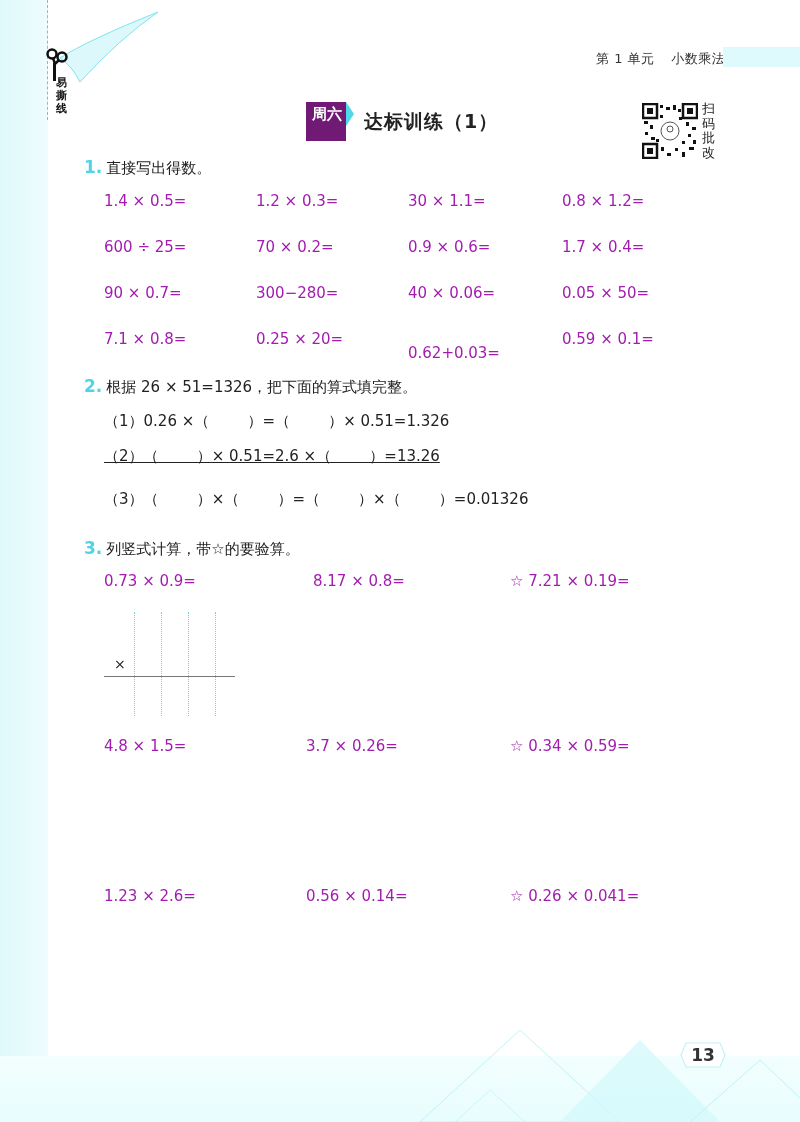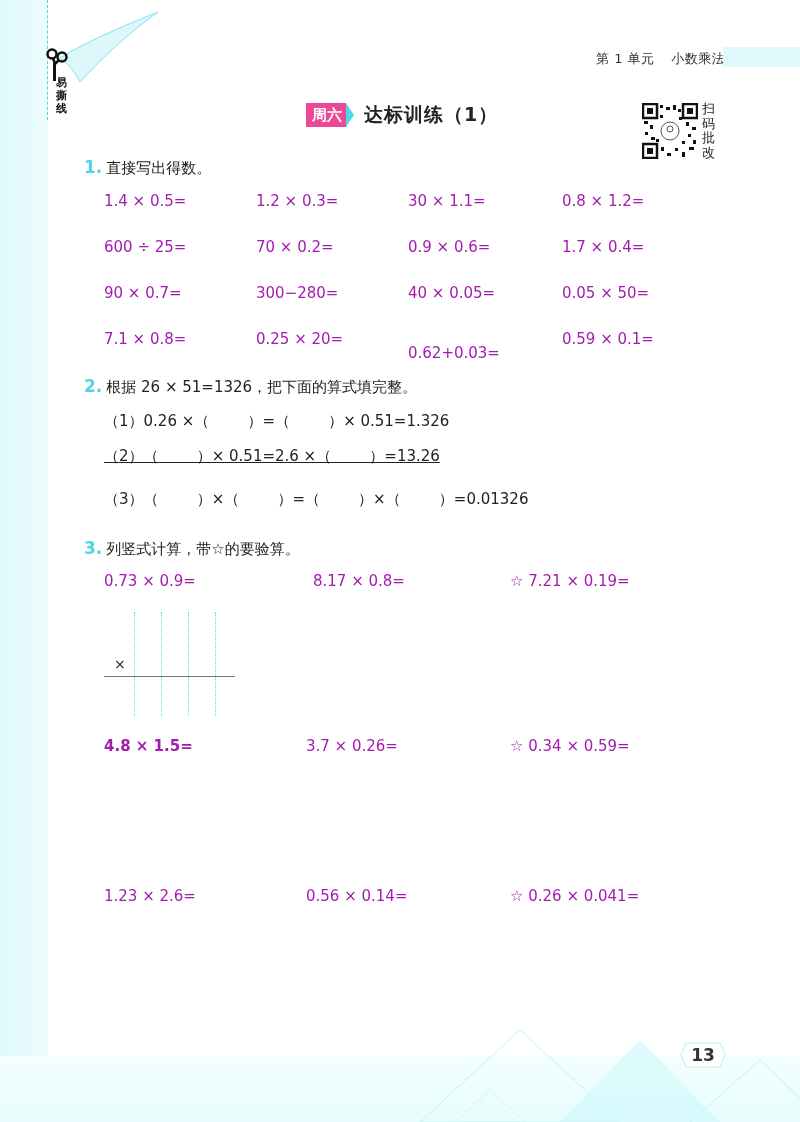--- a/index.html
+++ b/index.html
@@ -11,22 +11,22 @@
   .swoosh { position:absolute; left:48px; top:0; width:220px; height:140px; }
   .scissors { position:absolute; left:44px; top:48px; width:26px; height:36px; }
   .cut-label { position:absolute; left:56px; top:76px; width:16px; font-size:11px; line-height:13px;
                font-family:"DejaVu Serif", serif; font-weight:bold; color:#111; }
   .unit-header { position:absolute; left:596px; top:50px; font-size:13px; color:#333; letter-spacing:0.5px; }
   .unit-header span { margin-right:12px; }
   .unit-bar { position:absolute; left:723px; top:47px; width:77px; height:20px; background:#dffafc; }
   .qr { position:absolute; left:642px; top:103px; width:56px; height:56px; }
   .qr-label { position:absolute; left:702px; top:102px; width:14px; font-size:13px; line-height:14.5px; color:#222; }
   .title-wrap { position:absolute; left:306px; top:102px; display:flex; align-items:center; }
-  .day-tag { position:relative; background:#ec4899; color:#fff; font-size:15px; font-weight:bold;
-             padding:2px 4px 2px 6px; height:20px; line-height:20px; }
+  .day-tag { position:relative; background:#701a75; color:#fff; font-size:15px; font-weight:bold;
+             padding:2px 4px 17px 6px; height:20px; line-height:20px; }
   .day-tag::after { content:""; position:absolute; right:-8px; top:0; border-top:12px solid transparent;
              border-bottom:12px solid transparent; border-left:8px solid #4fd8e8; }
   .title { margin-left:18px; font-size:19px; font-weight:bold; color:#222; letter-spacing:1px; }
   .sec-head { position:absolute; left:84px; font-size:15px; color:#222; display:flex; align-items:baseline; }
   .sec-num { color:#4fd3e6; font-weight:bold; font-size:17px; margin-right:4px; }
   .prob { position:absolute; font-size:15px; color:#a21caf; white-space:pre; }
   .fill { position:absolute; left:104px; font-size:15px; color:#222; white-space:pre; }
   .vert { position:absolute; left:104px; top:612px; width:135px; height:104px; }
   .vline { position:absolute; top:0; height:104px; border-left:1.5px dotted #5fd8e6; }
   .hline { position:absolute; left:0; top:64px; width:131px; border-top:1.5px solid #777; }
@@ -115,21 +115,21 @@
 <div class="prob" style="left:408px;top:192px;">30 × 1.1=</div>
 <div class="prob" style="left:562px;top:192px;">0.8 × 1.2=</div>
 
 <div class="prob" style="left:104px;top:238px;">600 ÷ 25=</div>
 <div class="prob" style="left:256px;top:238px;">70 × 0.2=</div>
 <div class="prob" style="left:408px;top:238px;">0.9 × 0.6=</div>
 <div class="prob" style="left:562px;top:238px;">1.7 × 0.4=</div>
 
 <div class="prob" style="left:104px;top:284px;">90 × 0.7=</div>
 <div class="prob" style="left:256px;top:284px;">300−280=</div>
-<div class="prob" style="left:408px;top:284px;">40 × 0.05=</div>
+<div class="prob" style="left:408px;top:284px;">40 × 0.06=</div>
 <div class="prob" style="left:562px;top:284px;">0.05 × 50=</div>
 
 <div class="prob" style="left:104px;top:330px;">7.1 × 0.8=</div>
 <div class="prob" style="left:256px;top:330px;">0.25 × 20=</div>
 <div class="prob" style="left:408px;top:344px;">0.62+0.03=</div>
 <div class="prob" style="left:562px;top:330px;">0.59 × 0.1=</div>
 
 <div class="sec-head" style="top:376px;">
   <span class="sec-num">2.</span>
   <span>根据 26 × 51=1326，把下面的算式填完整。</span>
@@ -148,21 +148,21 @@
 
 <div class="vert">
   <div class="vline" style="left:30px;"></div>
   <div class="vline" style="left:57px;"></div>
   <div class="vline" style="left:84px;"></div>
   <div class="vline" style="left:111px;"></div>
   <div class="times">×</div>
   <div class="hline"></div>
 </div>
 
-<div class="prob" style="left:104px;top:737px;font-weight:bold;">4.8 × 1.5=</div>
+<div class="prob" style="left:104px;top:737px;">4.8 × 1.5=</div>
 <div class="prob" style="left:306px;top:737px;">3.7 × 0.26=</div>
 <div class="prob" style="left:510px;top:737px;">☆ 0.34 × 0.59=</div>
 
 <div class="prob" style="left:104px;top:887px;">1.23 × 2.6=</div>
 <div class="prob" style="left:306px;top:887px;">0.56 × 0.14=</div>
 <div class="prob" style="left:510px;top:887px;">☆ 0.26 × 0.041=</div>
 
 <div class="footer-band"></div>
 <svg class="mountains" viewBox="0 0 800 92">
   <path d="M420 92 L520 0 L620 92 Z" fill="none" stroke="#bff3f6" stroke-width="1"></path>

